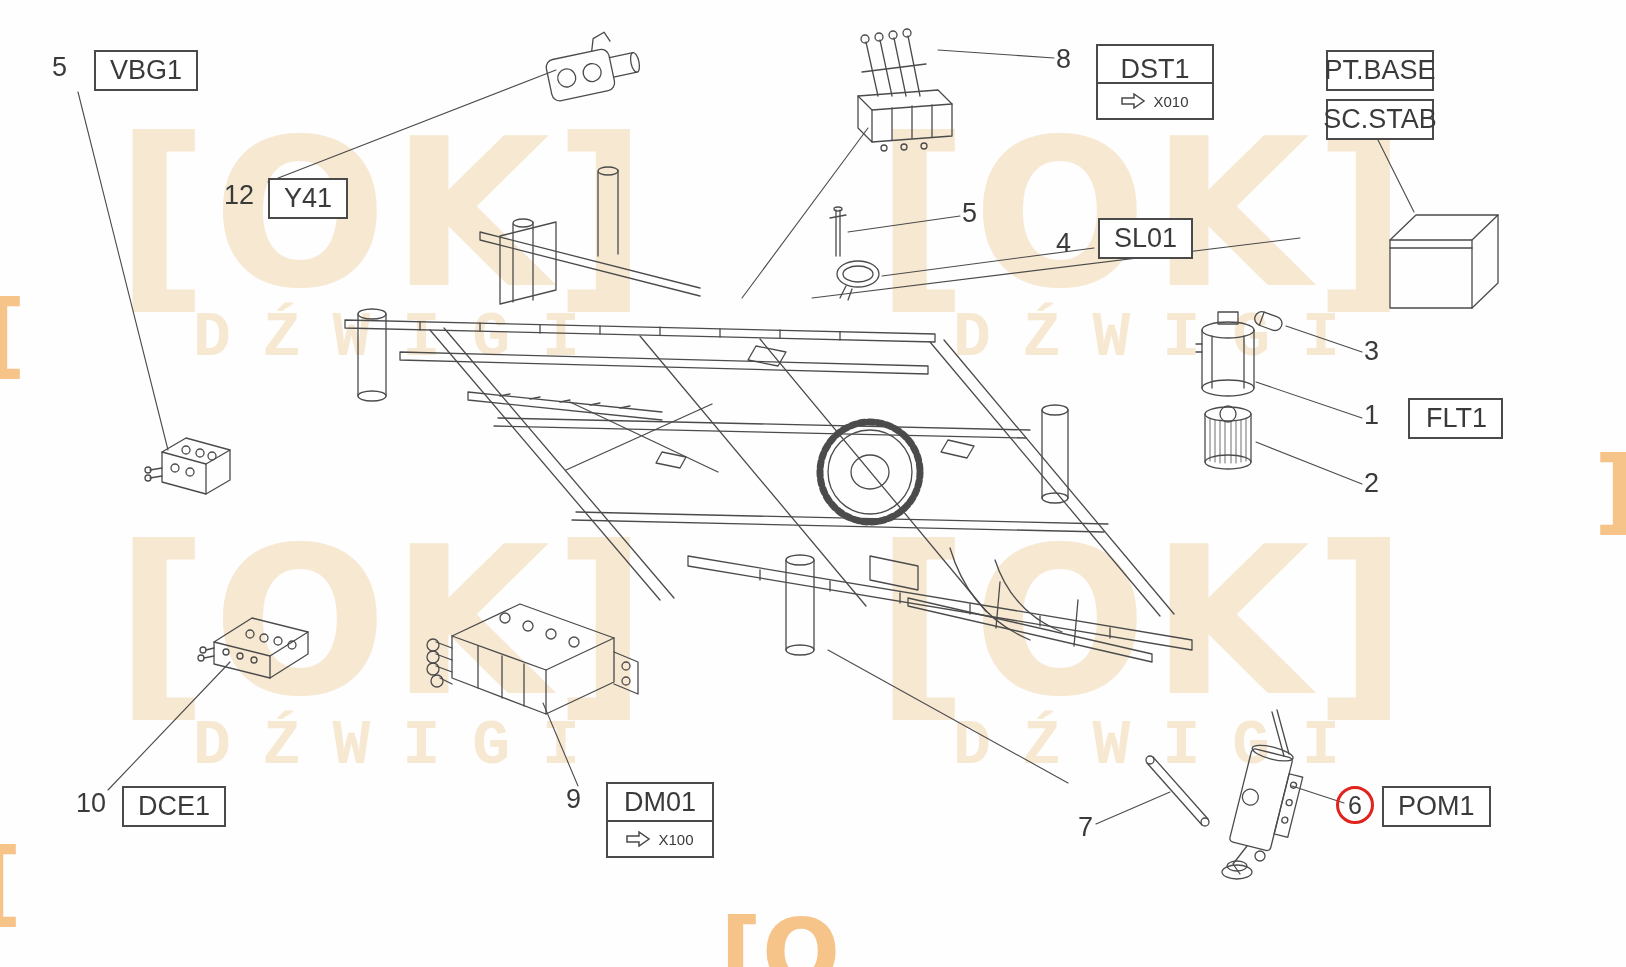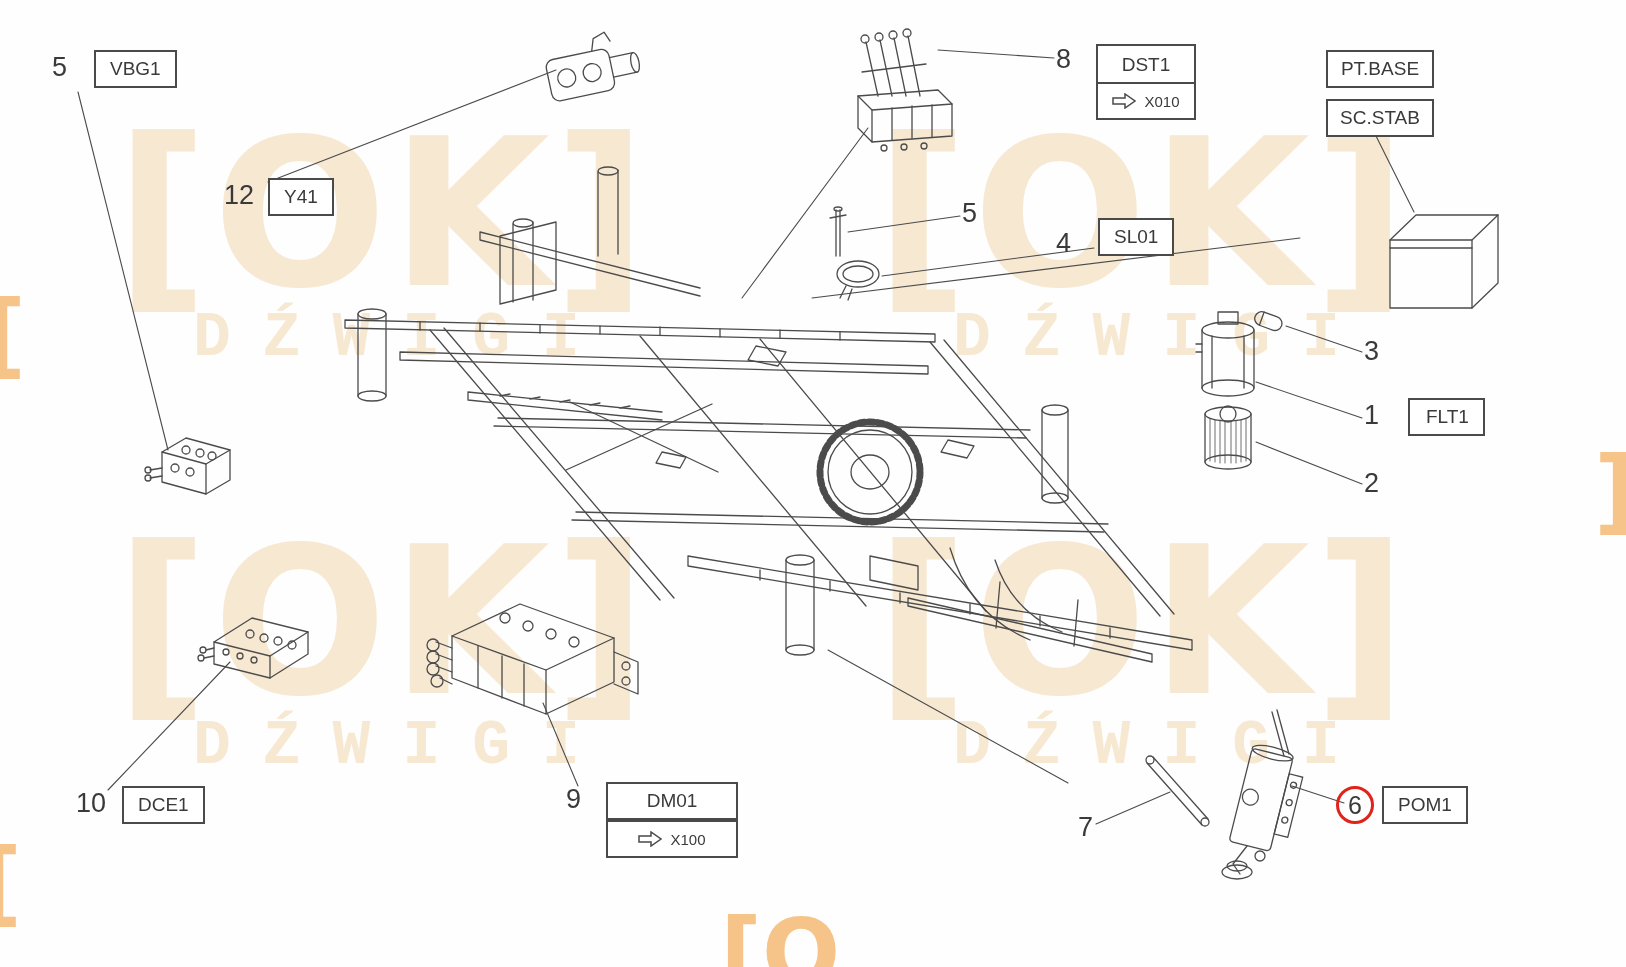--- a/index.html
+++ b/index.html
@@ -12,25 +12,25 @@
   .wm-big  { font-size:205px; line-height:1; letter-spacing:4px; font-family:"DejaVu Sans", sans-serif; }
   .wm-word { font-size:63px; letter-spacing:32px; margin-top:-14px; padding-left:78px; font-family:Liberation Mono, monospace; }
   .wm-accent { position:absolute; z-index:0; color:#f3a64b; opacity:.65; font-weight:bold; font-size:92px; line-height:1; user-select:none; pointer-events:none; font-family:"DejaVu Sans", sans-serif; }
 
   
   svg.diagram { position:absolute; left:0; top:0; z-index:1; }
 
   
   .callout { position:absolute; z-index:2; font-size:27px; color:#3a3a3a; white-space:nowrap; }
   .code-box { position:absolute; z-index:2; background:#ffffff; border:2px solid #4a4a4a; color:#3a3a3a;
-              font-size:19px; padding:3px 14px; display:flex; align-items:center; justify-content:center;
+              font-size:27px; padding:3px 14px; display:flex; align-items:center; justify-content:center;
               gap:8px; white-space:nowrap; min-height:38px; }
-  .w118 { width:100px; padding:8px 4px; }
+  .w118 { width:118px; padding:8px 4px; }
   .w136 { width:108px; padding:3px 4px; }
-  .w112 { width:132px; padding:3px 16px; }
+  .w112 { width:108px; padding:3px 16px; }
   .ref-box { font-size:15px; }
   .circle-red { position:absolute; z-index:2; width:38px; height:38px; border:3px solid #e0241b; border-radius:50%;
                 display:flex; align-items:center; justify-content:center; font-size:25px; color:#3a3a3a; }
 </style>
 </head>
 <body>
 
 <div class="stage">
 
   <div class="wm-group" style="left:115px; top:112px;">

